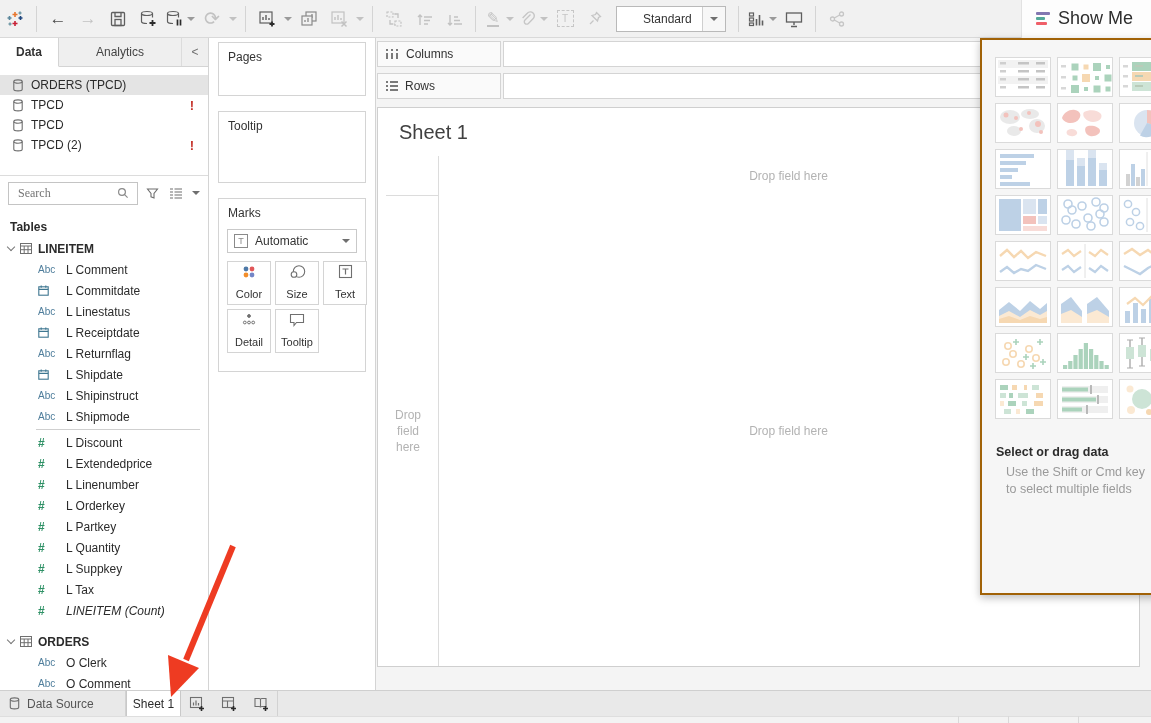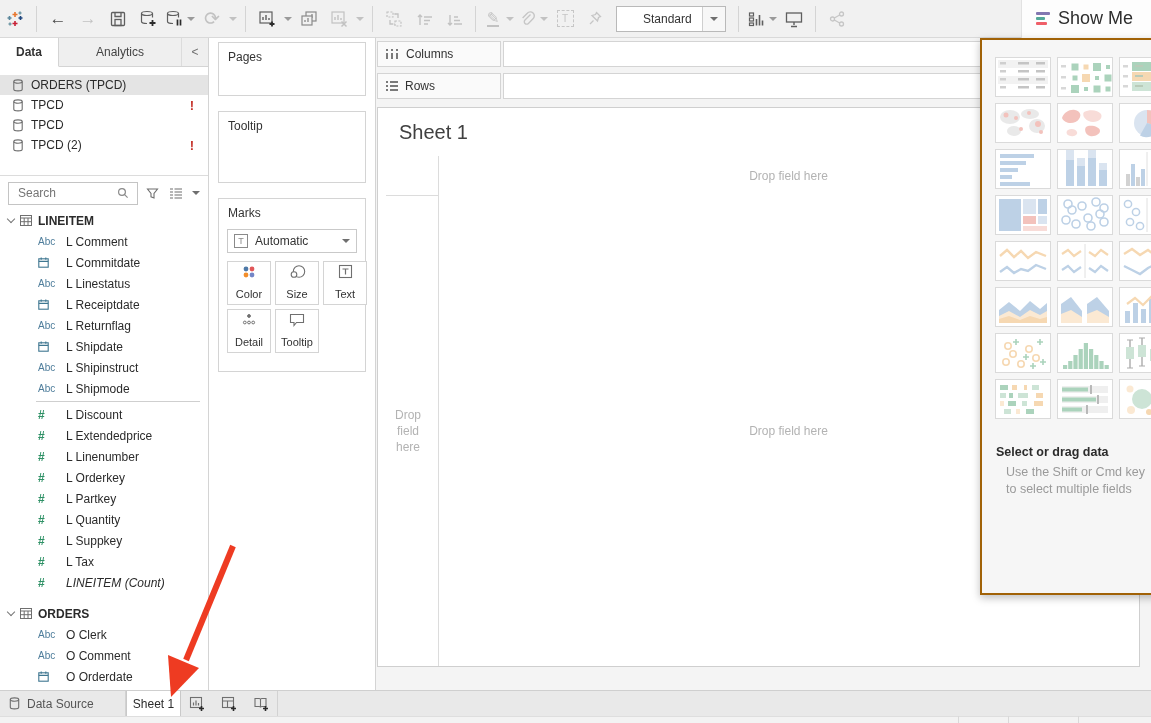--- a/index.html
+++ b/index.html
@@ -35,21 +35,21 @@
   .dp-tab.active{background:#fff;font-weight:bold;border-right:1px solid #d4d4d4;margin-bottom:-1px;border-bottom:1px solid #fff;}
   .dp-tab.inactive{color:#444;border-right:1px solid #dcdcdc;flex:1;}
   #dp-collapse{width:26px;display:flex;align-items:center;justify-content:center;color:#707070;font-size:12px;}
   .ds-row{height:20px;display:flex;align-items:center;gap:7px;padding:0 8px 0 12px;}
   .ds-row.sel{background:#e4e4e4;}
   .ds-row .nm{flex:1;color:#2b2b2b;}
   .ds-row .err{color:#c5342c;font-weight:bold;font-size:13px;padding-right:6px;}
   #ds-list{padding-top:8px;padding-bottom:20px;border-bottom:1px solid #dcdcdc;}
   #search-row{display:flex;align-items:center;height:34px;padding:0 6px 0 8px;gap:4px;}
   #search-box{flex:1;display:flex;align-items:center;border:1px solid #c4c4c4;height:21px;background:#fff;padding:0 4px 0 7px;}
-  #search-box input{border:none;outline:none;flex:1;font-size:12px;font-family:Liberation Sans, sans-serif;color:#8b5cf6;background:transparent;width:60px;}
+  #search-box input{border:none;outline:none;flex:1;font-size:12px;font-family:Liberation Serif, serif;color:#8b5cf6;background:transparent;width:60px;}
   .ic-btn{width:20px;height:22px;display:flex;align-items:center;justify-content:center;}
   #tables-label{font-weight:bold;color:#2b2b2b;padding:10px 0 4px 10px;}
   .tbl-head{height:21px;display:flex;align-items:center;gap:6px;padding-left:8px;font-weight:bold;color:#2b2b2b;}
   .chev{width:5px;height:5px;border-right:1.4px solid #777;border-bottom:1.4px solid #777;transform:rotate(45deg);margin-top:-3px;flex:none;}
   .fld-row{height:21px;display:flex;align-items:center;gap:6px;padding-left:38px;}
   .fld-ic{width:22px;flex:none;display:flex;align-items:center;justify-content:flex-start;}
   .fld-abc{color:#4e7d9b;font-size:10px;letter-spacing:0;}
   .fld-num{color:#2f9166;font-size:12px;font-weight:bold;}
   .fld-name{color:#2b2b2b;white-space:nowrap;}
   .fld-name.it{font-style:italic;}
@@ -343,20 +343,21 @@
     </span>
     <span class="ic-btn">
       <svg width="14" height="12" viewBox="0 0 14 12" fill="none" stroke="#6f6f6f" stroke-width="1.1">
         <path d="M1 2h3M1 5h3M1 8h3M1 11h3M5.5 2H13M5.5 5H13M5.5 8H13M5.5 11H13"></path>
       </svg>
     </span>
     <span class="ic-btn" style="width:12px">
         <span class="caret" style="border-top-color:#6f6f6f"></span>
       </span>
   </div>
+  <div id="tables-label">Tables</div>
   <div id="tables-list">
       <div class="tbl-head">
         <span class="chev"></span>
         <span style="display:flex">
           <svg width="12" height="11" viewBox="0 0 12 11" fill="none" stroke="#6f6f6f" stroke-width="1">
             <rect x="0.5" y="0.5" width="11" height="10"></rect>
             <path d="M0.5 3h11M0.5 6.7h11M4.2 3v7.5M8 3v7.5"></path>
           </svg>
         </span>
         <span>LINEITEM</span>

